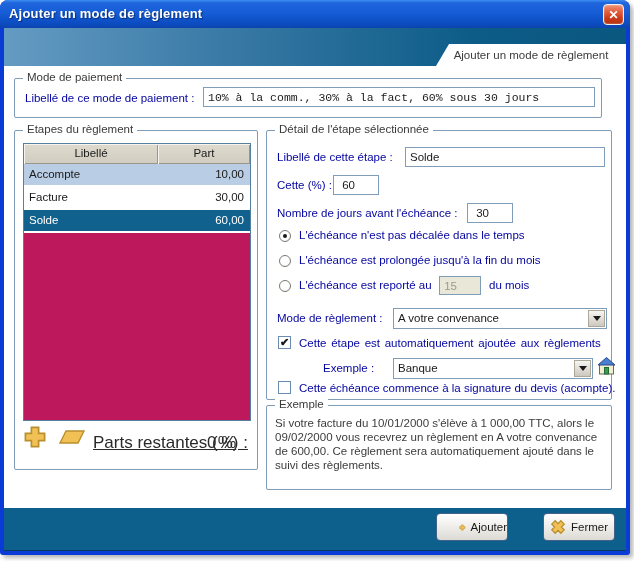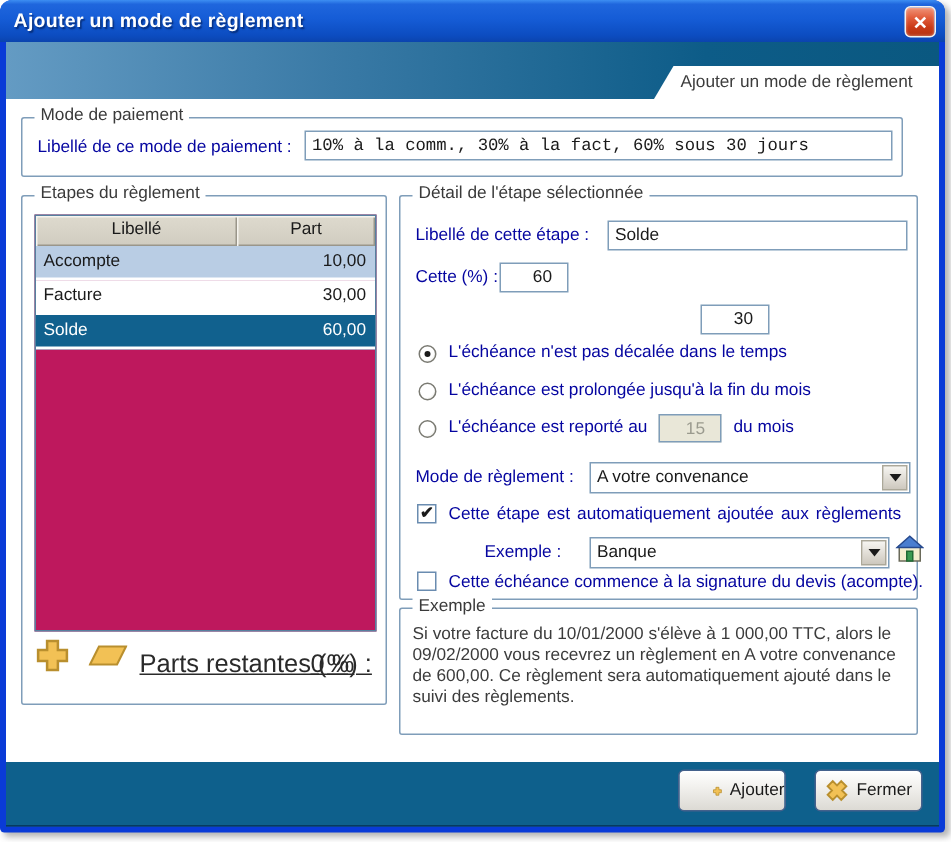--- a/index.html
+++ b/index.html
@@ -33,21 +33,21 @@
 
   .groupbox { position:absolute; border:1px solid #7f9db9; border-radius:2px; }
   .legend { position:absolute; top:-8px; left:8px; background:#fff; padding:0 4px;
     font-size:11.5px; color:#3a3a3a; white-space:nowrap; }
 
   .lbl { position:absolute; font-size:11.5px; color:#0505a0; white-space:nowrap; }
   .txt { position:absolute; font-size:17px; color:#2a2a2a; white-space:nowrap;text-decoration:underline; }
 
   input.box { position:absolute; border:1px solid #7f9db9; background:#fff; height:20px;
     font-family:"Liberation Sans",sans-serif; font-size:11.5px; color:#1a1a1a; padding:0 4px; }
-  input.num { text-align:right; padding-right:10px; }
+  input.num { text-align:right; padding-right:23px; }
   input.disabled { background:#e9e7d8; color:#9a9a8e; }
 
   
   .select { position:absolute; height:21px; border:1px solid #7f9db9; background:#fff; cursor:pointer; }
   .select .val { position:absolute; left:4px; top:3px; font-size:11.5px; color:#1a1a1a; white-space:nowrap; }
   .select .drop { position:absolute; right:1px; top:1px; bottom:1px; width:17px;
     background:linear-gradient(180deg,#f6f5f1 0%,#dedad2 60%,#cdc8be 100%);
     border:1px solid #aca899; display:flex; align-items:center; justify-content:center; }
   .select .drop:after { content:""; width:0; height:0; border:4px solid transparent; border-top:5px solid #1a1a1a; margin-top:4px; }
 
@@ -154,20 +154,21 @@
 
     <div class="groupbox" style="left:262px; top:64px; width:346px; height:270px;">
       <div class="legend">Détail de l'étape sélectionnée</div>
 
       <div class="lbl" style="left:10px; top:20px;">Libellé de cette étape :</div>
       <input class="box" style="left: 138px; top: 16px; width: 200px;" value="Solde">
 
       <div class="lbl" style="left:10px; top:48px;">Cette (%) :</div>
       <input class="box num" style="left: 66px; top: 44px; width: 46px;" value="60">
 
+      <div class="lbl" style="left:10px; top:76px;">Nombre de jours avant l'échéance :</div>
       <input class="box num" style="left: 200px; top: 72px; width: 46px;" value="30">
 
       <div class="radio-row" style="left:12px; top:98px; right:8px;">
         <div class="radio checked"></div>
         <div class="radio-lbl">L'échéance n'est pas décalée dans le temps</div>
       </div>
       <div class="radio-row" style="left:12px; top:123px; right:8px;">
         <div class="radio"></div>
         <div class="radio-lbl">L'échéance est prolongée jusqu'à la fin du mois</div>
       </div>
@@ -205,21 +206,21 @@
     </div>
 
     <div class="groupbox" style="left:262px; top:339px; width:346px; height:85px;">
       <div class="legend">Exemple</div>
       <div style="position:absolute; left:8px; top:10px; right:6px; font-size:11.5px; line-height:14px; color:#3c3c3c;">Si votre facture du 10/01/2000 s'élève à 1 000,00 TTC, alors le 09/02/2000 vous recevrez un règlement en A votre convenance de 600,00.  Ce règlement sera automatiquement ajouté dans le suivi des règlements.</div>
     </div>
 
   </div>
 
   <div class="footer">
-    <div class="btn" style="left:448px;padding-left:22px;">
+    <div class="btn" style="left:432px;padding-left:22px;">
       <svg width="15" height="15" viewBox="0 0 20 20">
           <path d="M7 2h6v5h5v6h-5v5H7v-5H2V7h5z" fill="#f2c155" stroke="#b98f2e" stroke-width="1.6"></path>
         </svg>
       <span>Ajouter</span>
     </div>
     <div class="btn" style="left:539px;">
       <svg width="16" height="16" viewBox="0 0 20 20">
           <g transform="rotate(45 10 10)">
             <path d="M7 2h6v5h5v6h-5v5H7v-5H2V7h5z" fill="#f2c155" stroke="#b98f2e" stroke-width="1.6"></path>
           </g>

